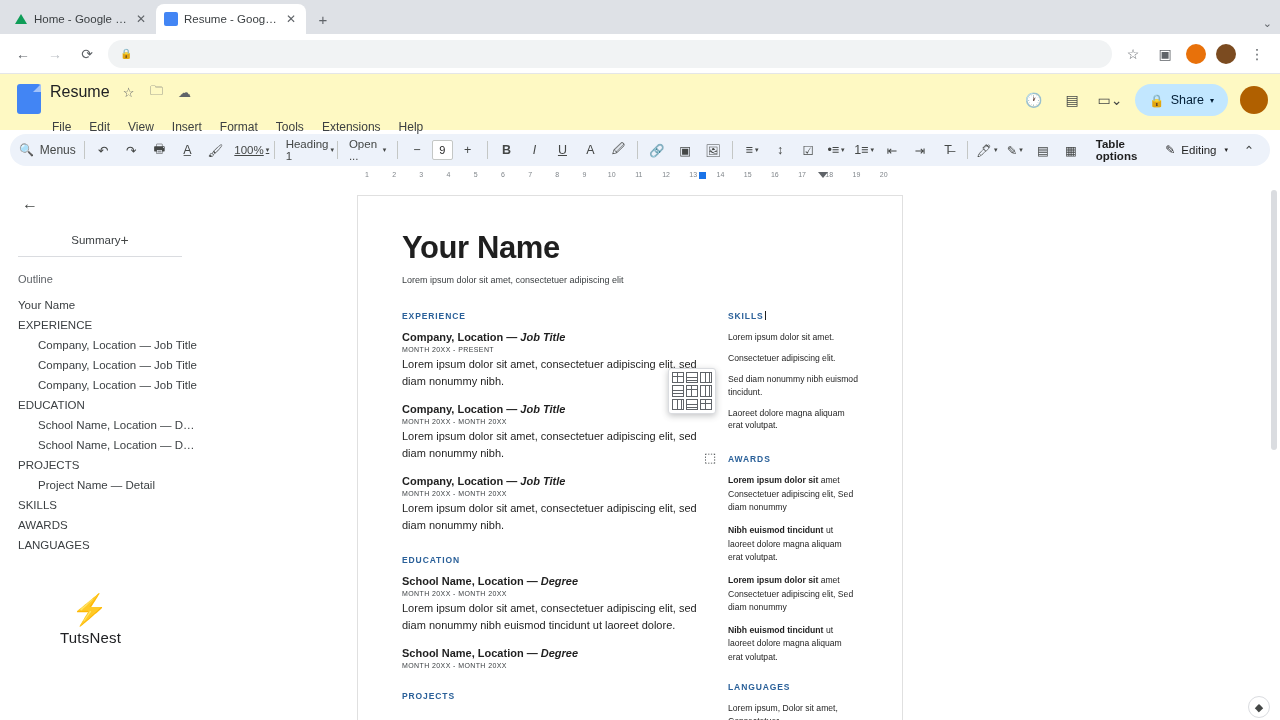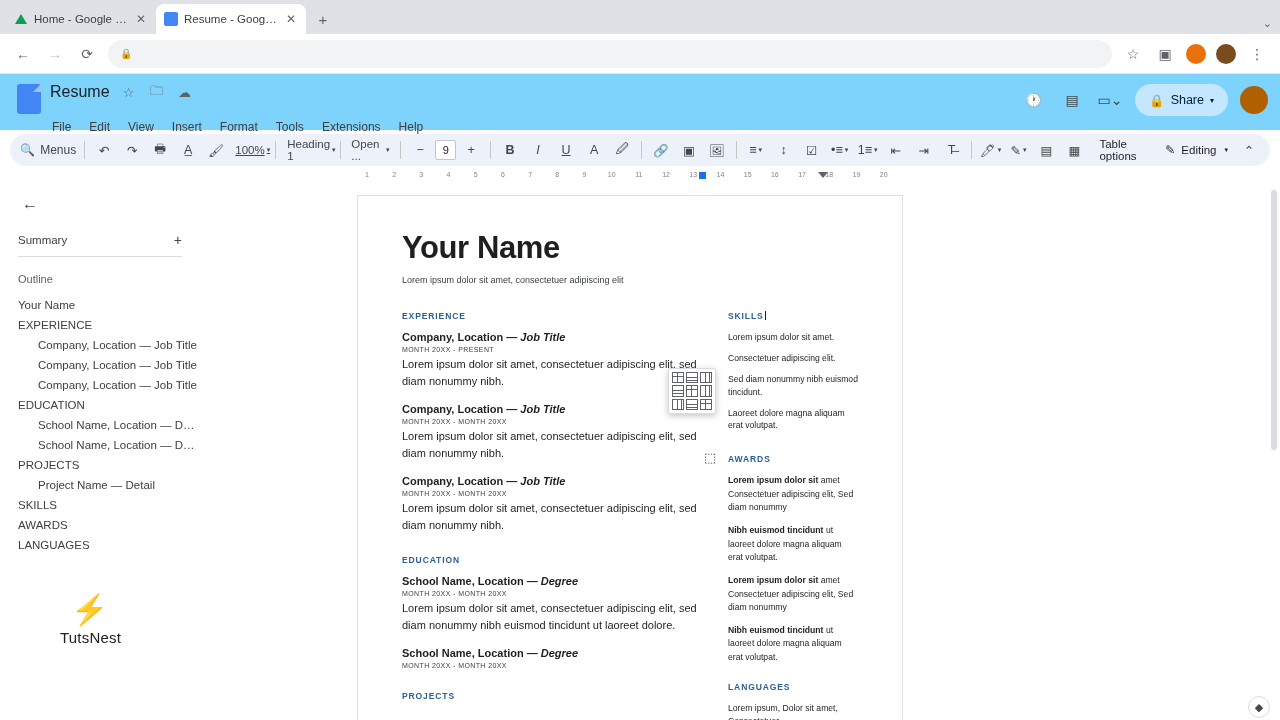--- a/index.html
+++ b/index.html
@@ -105,21 +105,21 @@
     width:20px;height:20px;border-radius:50%;
     background:#e8710a; color:#fff; font-size:10px;
     display:flex;align-items:center;justify-content:center;
   }
 
   
   .docs-header {
     display:flex;
     align-items:flex-start;
     padding:6px 12px 0 12px;
-    background:#7dd3fc;
+    background:#fef9c3;
     height:56px;
   }
   .docs-logo {
     width:34px;height:42px;
     display:flex;align-items:flex-start;justify-content:center;
     padding-top:4px;
   }
   .docs-logo .sheet {
     width:24px;height:30px;background:#4285f4;border-radius:3px;position:relative;
   }
@@ -173,21 +173,21 @@
   .tb-font { width:58px; justify-content:space-between; padding:0 5px; font-size:11.5px;}
   .fontsize-box {
     width:26px; height:20px; background:#fff; border:1px solid #c4c7c5;
     border-radius:2px; display:flex; align-items:center; justify-content:center;
     font-size:11px; color:#1f1f1f;
   }
   .tb b { font-weight:bold; }
   .tb i { font-style:italic; }
   .tb u { text-decoration:underline; }
   .caret-sm { font-size:7px; margin-left:2px; }
-  .table-options { font-size:11.5px; color:#1f1f1f; padding:0 10px; }
+  .table-options { font-size:11.5px; color:#1f1f1f; padding:0 10px;font-weight:bold; }
   .editing-pill {
     margin-left:auto; display:flex; align-items:center; gap:6px;
     font-size:11.5px; color:#1f1f1f;
   }
   .editing-pill .pen { font-size:12px; }
 
   
   .ruler {
     height:14px;
     margin:2px 0 0 0;
@@ -212,21 +212,21 @@
     position:relative;
   }
   .outline-pane {
     width:210px;
     flex:0 0 210px;
     padding:10px 12px 0 18px;
     position:relative;
   }
   .back-arrow { font-size:16px; color:#444746; width:24px;height:24px;display:flex;align-items:center;justify-content:center; }
   .summary-row {
-    display:flex; align-items:center; justify-content:space-between;
+    display:flex; align-items:center; justify-content:center;
     margin-top:16px; padding-right:16px;
   }
   .summary-label { font-size:11.5px; color:#3c4043; }
   .plus { font-size:14px; color:#444746; }
   .divider { height:1px; background:#dadce0; margin:8px 16px 0 0; }
   .outline-title { font-size:11px; color:#5f6368; margin:16px 0 10px 0; }
   .ol-item { font-size:11.5px; color:#3c4043; padding:4px 0; white-space:nowrap; overflow:hidden; text-overflow:ellipsis; }
   .ol-l0 { padding-left:0; }
   .ol-l1 { padding-left:20px; }
   .ol-sel { position:relative; }

